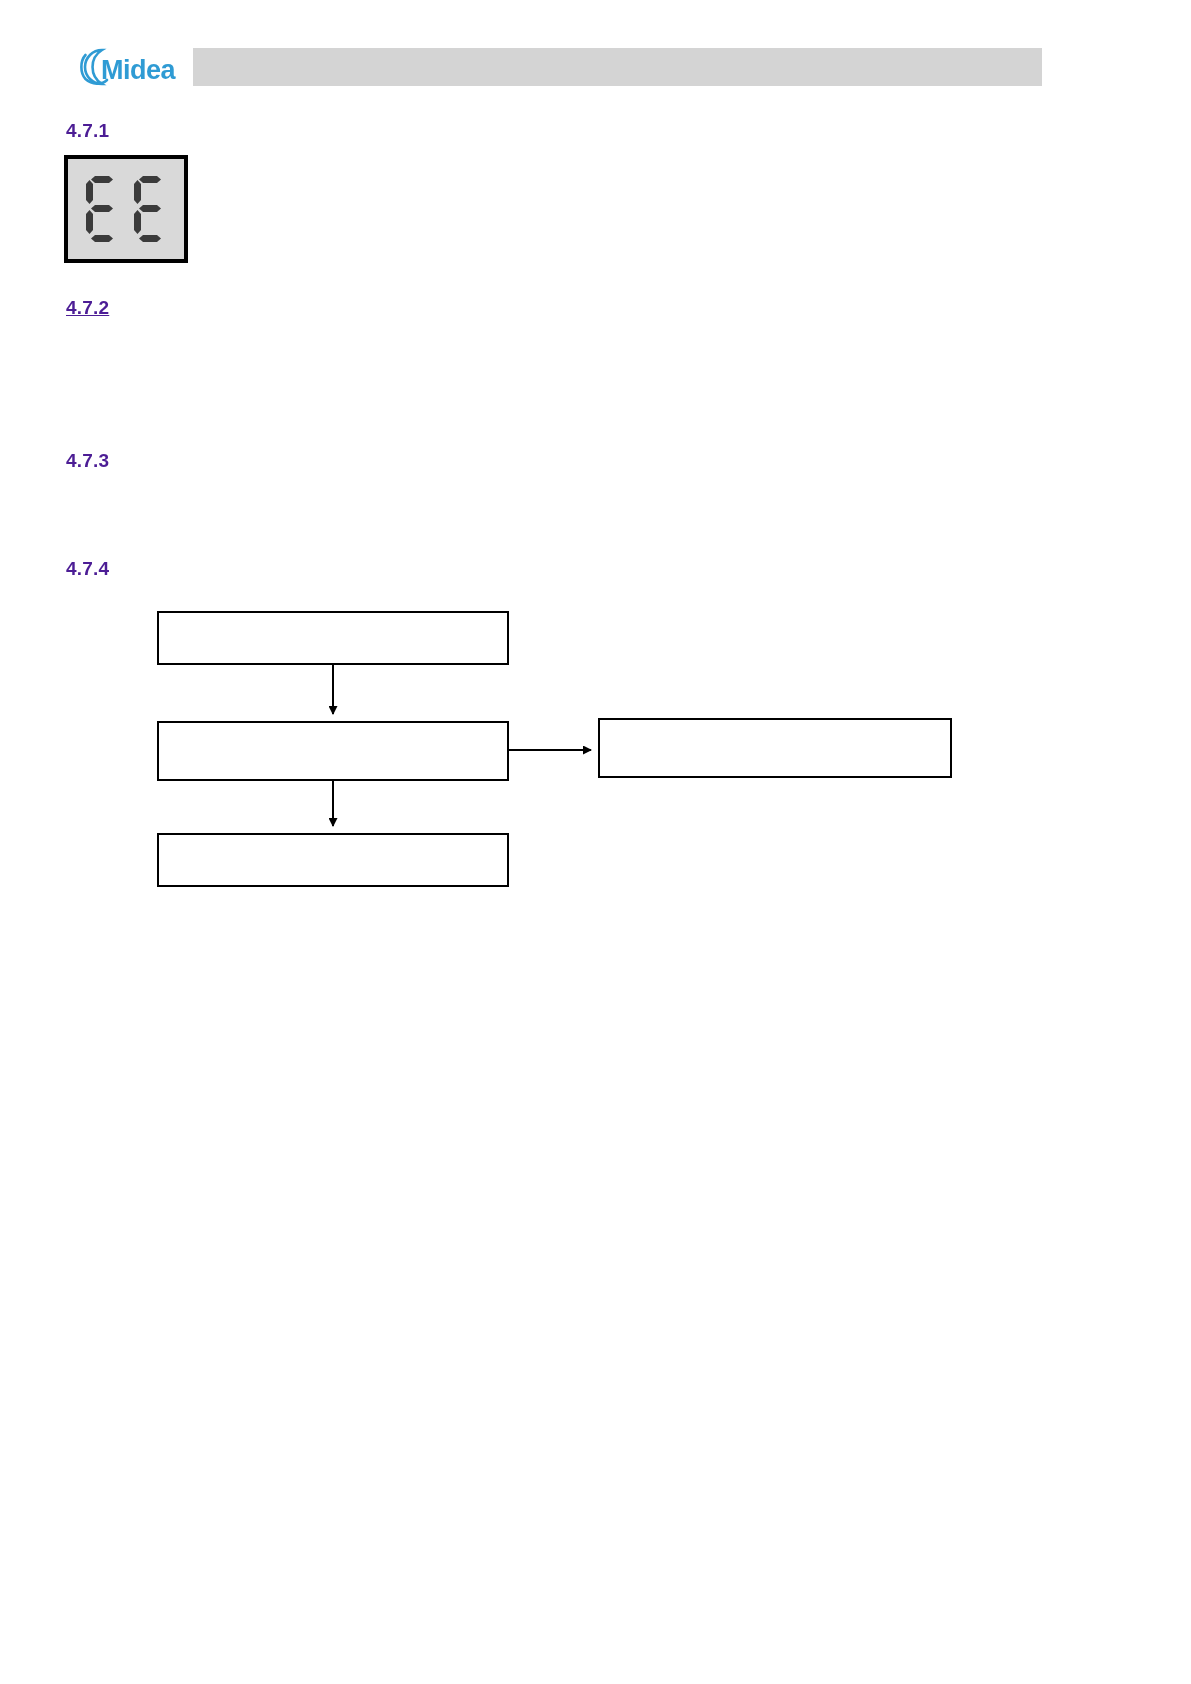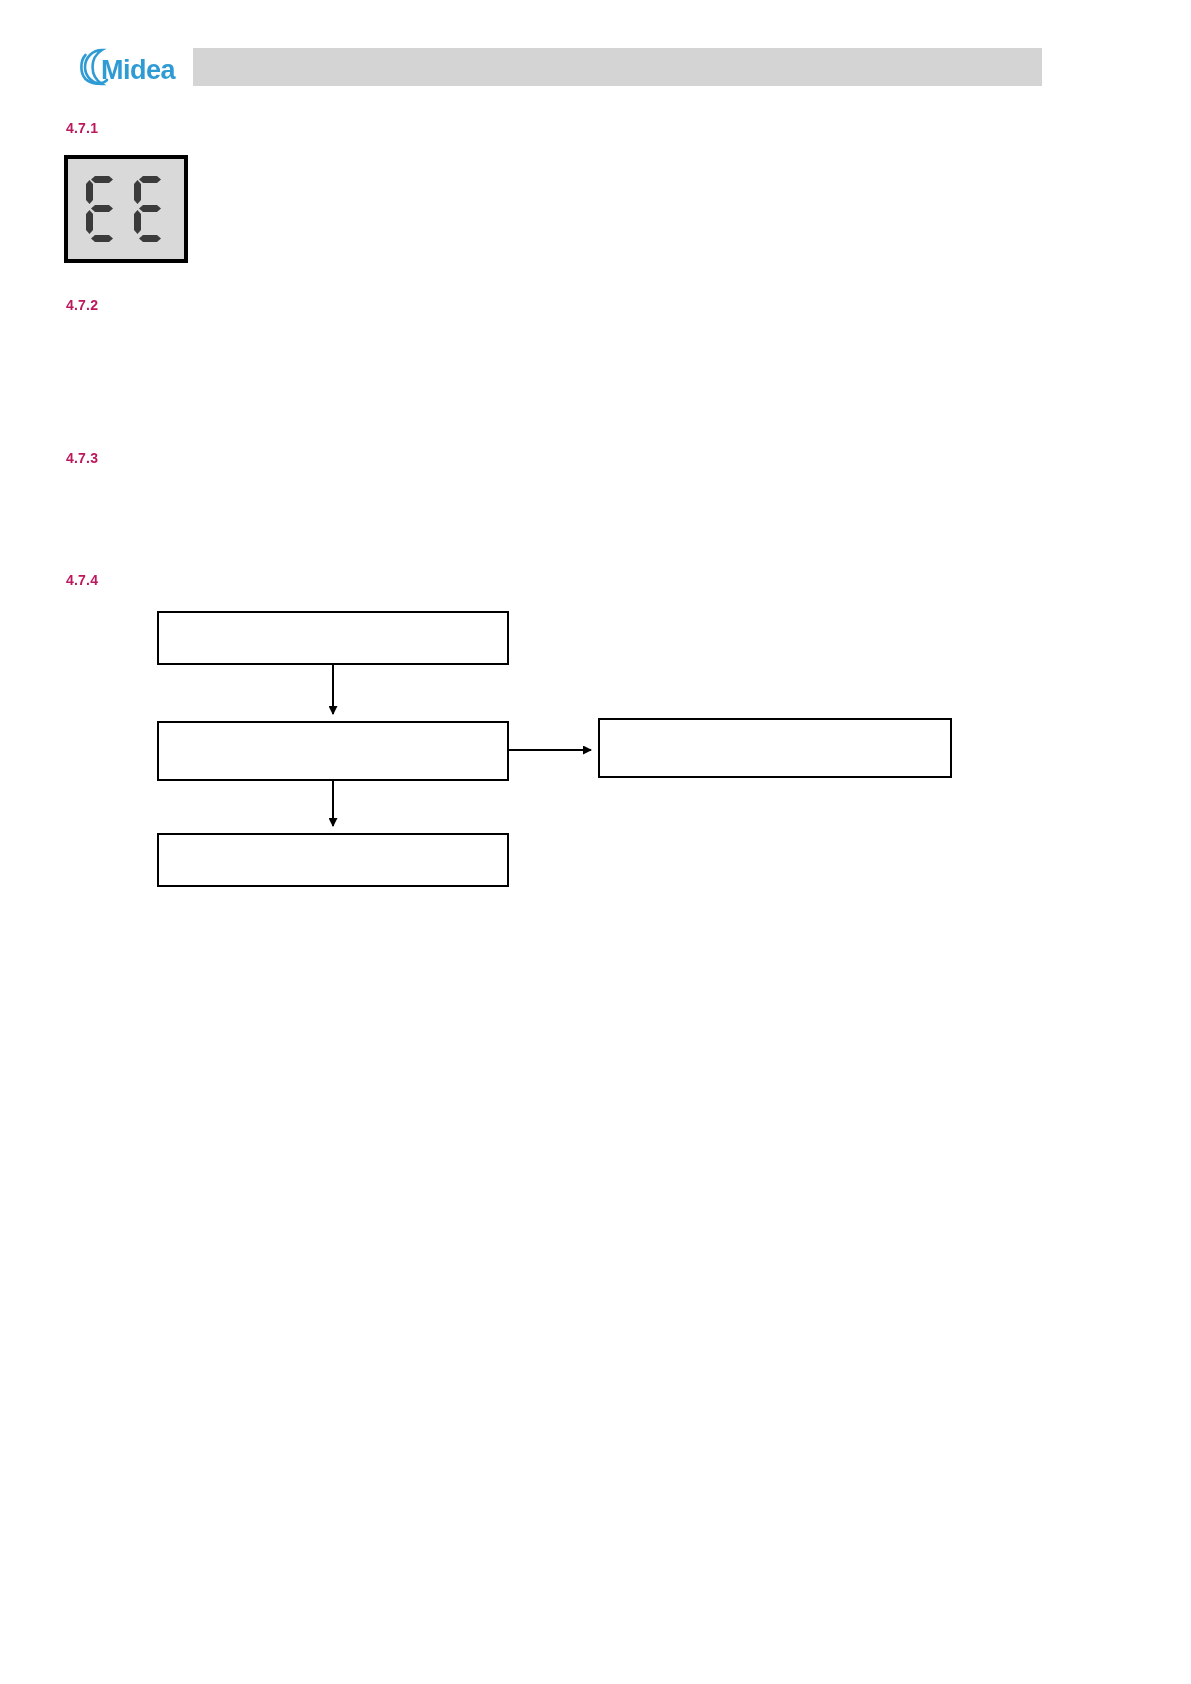--- a/index.html
+++ b/index.html
@@ -41,30 +41,30 @@
     top: 48px;
     width: 849px;
     height: 38px;
     background: #d4d4d4;
   }
 
   
   .heading {
     position: absolute;
     left: 66px;
-    font-size: 14px;
+    font-size: 19px;
     font-weight: bold;
-    color: #be185d;
+    color: #4c1d95;
     letter-spacing: 0.2px;
     white-space: nowrap;
   }
   .h-471 { top: 120px; }
-  .h-472 { top: 297px; }
+  .h-472 { top: 297px; text-decoration: underline; }
   .h-473 { top: 443px; margin-top: 7px; }
-  .h-474 { top: 572px; text-align: right; }
+  .h-474 { top: 558px; text-align: right; }
 
   
   .led-panel {
     position: absolute;
     left: 64px;
     top: 155px;
     width: 124px;
     height: 108px;
     background: #d9d9d9;
     border: 4px solid #000000;

